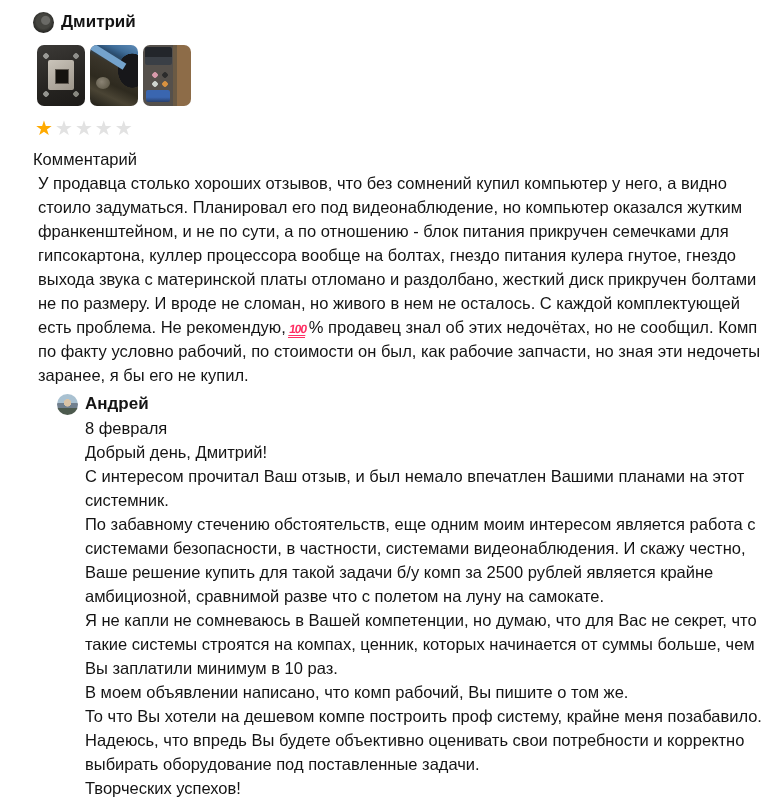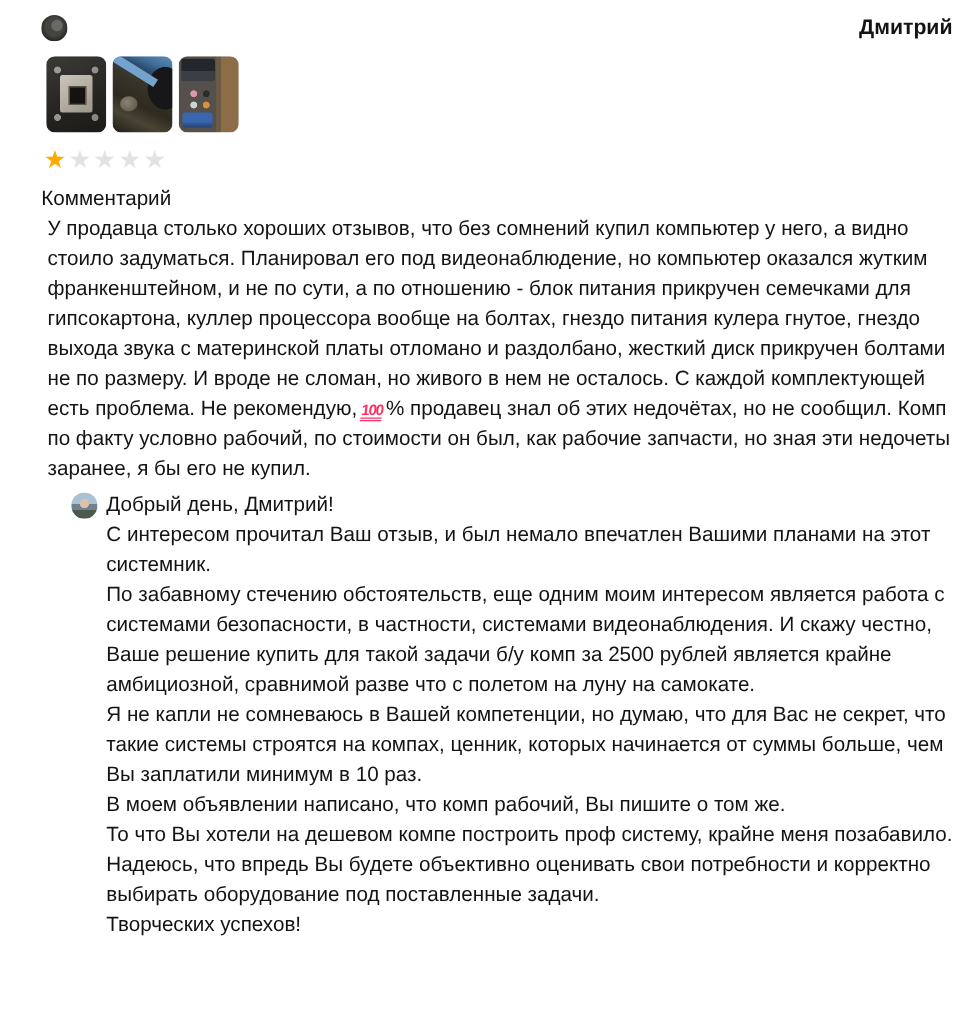--- a/index.html
+++ b/index.html
@@ -8,21 +8,21 @@
     width: 782px;
     min-height: 811px;
     font-family: "Liberation Sans", "DejaVu Sans", sans-serif;
     color: #141414;
     font-size: 16.5px;
     line-height: 24px;
   }
   .page { padding: 10px 20px 16px 33px; }
 
   
-  .header { display: flex; align-items: center; gap: 7px; height: 24px; justify-content: space-between; }
+  .header { display: flex; align-items: center; gap: 7px; height: 24px; }
   .avatar {
     width: 21px; height: 21px; border-radius: 50%;
     flex: 0 0 auto; overflow: hidden;
   }
   .avatar-dmitry {
     background:
       radial-gradient(circle 5px at 60% 40%, #6a6a66 0 4px, transparent 5px),
       radial-gradient(circle at 50% 45%, #454540 0 45%, #1d1d1b 80%);
   }
   .author { font-weight: bold; font-size: 17px; }
@@ -148,20 +148,22 @@
 
   <div class="comment-label">Комментарий</div>
 
   <div class="comment"><span>У продавца столько хороших отзывов, что без сомнений купил компьютер у него, а видно стоило задуматься. Планировал его под видеонаблюдение, но компьютер оказался жутким франкенштейном, и не по сути, а по отношению - блок питания прикручен семечками для гипсокартона, куллер процессора вообще на болтах, гнездо питания кулера гнутое, гнездо выхода звука с материнской платы отломано и раздолбано, жесткий диск прикручен болтами не по размеру. И вроде не сломан, но живого в нем не осталось. С каждой комплектующей есть проблема. Не рекомендую,</span><span class="emoji-100"></span><span>% продавец знал об этих недочётах, но не сообщил. Комп по факту условно рабочий, по стоимости он был, как рабочие запчасти, но зная эти недочеты заранее, я бы его не купил.</span></div>
 
   <div class="reply">
     <div class="reply-avatar">
       <div class="avatar avatar-andrey"></div>
     </div>
     <div class="reply-content">
+      <div class="reply-author">Андрей</div>
+      <div class="reply-date">8 февраля</div>
       <div class="reply-text">
           <div class="reply-line">Добрый день, Дмитрий!</div>
           <div class="reply-line">С интересом прочитал Ваш отзыв, и был немало впечатлен Вашими планами на этот системник.</div>
           <div class="reply-line">По забавному стечению обстоятельств, еще одним моим интересом является работа с системами безопасности, в частности, системами видеонаблюдения. И скажу честно, Ваше решение купить для такой задачи б/у комп за 2500 рублей является крайне амбициозной, сравнимой разве что с полетом на луну на самокате.</div>
           <div class="reply-line">Я не капли не сомневаюсь в Вашей компетенции, но думаю, что для Вас не секрет, что такие системы строятся на компах, ценник, которых начинается от суммы больше, чем Вы заплатили минимум в 10 раз.</div>
           <div class="reply-line">В моем объявлении написано, что комп рабочий, Вы пишите о том же.</div>
           <div class="reply-line">То что Вы хотели на дешевом компе построить проф систему, крайне меня позабавило.</div>
           <div class="reply-line">Надеюсь, что впредь Вы будете объективно оценивать свои потребности и корректно выбирать оборудование под поставленные задачи.</div>
           <div class="reply-line">Творческих успехов!</div>
         </div>

